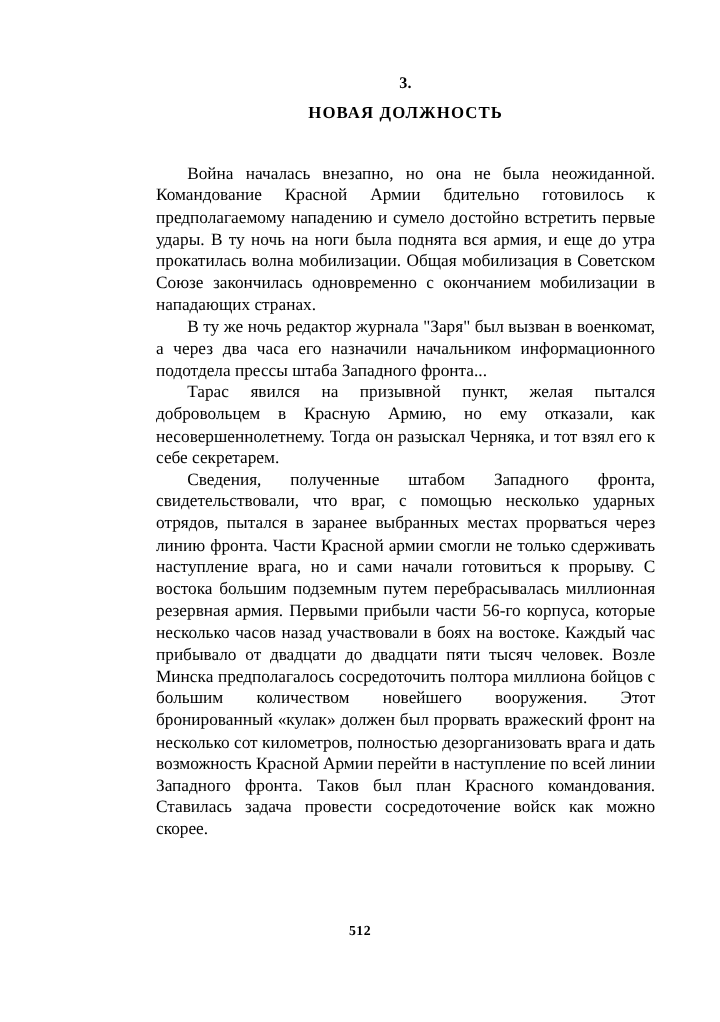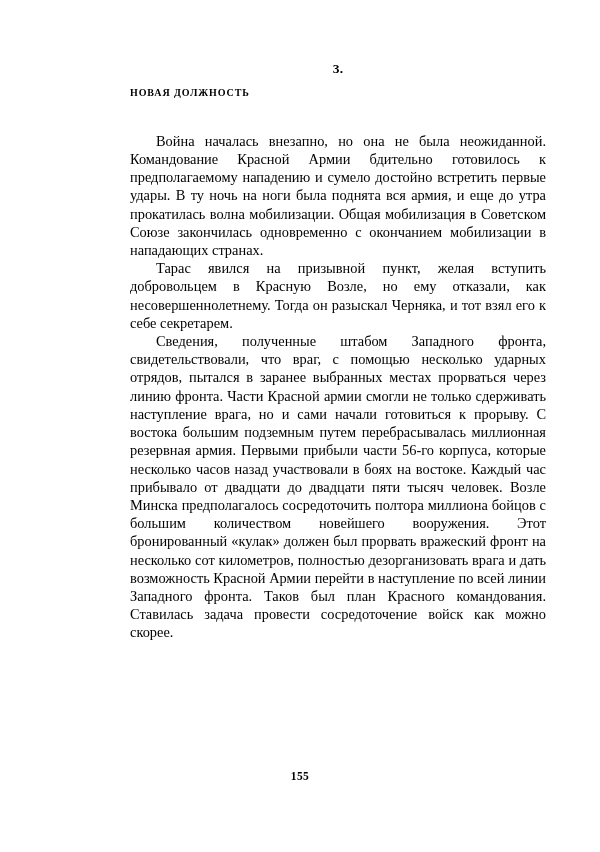--- a/index.html
+++ b/index.html
@@ -34,22 +34,23 @@
   .chapter-number {
     text-align: center;
     font-weight: bold;
     font-size: 13.5px;
     margin-top: 62px;
     line-height: 1.1;
     letter-spacing: 0.2px;
   }
 
   .chapter-title {
+    text-align: center;
     font-weight: bold;
-    font-size: 10px;
+    font-size: 14px;
     margin-top: 10px;
     letter-spacing: 0.9px;
     line-height: 1.1;
   }
 
   .body-text {
     margin-top: 34px;
     font-size: 14.4px;
     line-height: 18.2px;
     text-align: justify;
@@ -80,21 +81,22 @@
 <div class="page">
 
   <div class="content">
 
     <div class="chapter-number">3.</div>
 
     <div class="chapter-title">НОВАЯ ДОЛЖНОСТЬ</div>
 
     <div class="body-text">
       <p>Война началась внезапно, но она не была неожиданной. Командование Красной Армии бдительно готовилось к предполагаемому нападению и сумело достойно встретить первые удары. В ту ночь на ноги была поднята вся армия, и еще до утра прокатилась волна мобилизации. Общая мобилизация в Советском Союзе закончилась одновременно с окончанием мобилизации в нападающих странах.</p>
-      <p>Тарас явился на призывной пункт, желая вступить добровольцем в Красную Возле, но ему отказали, как несовершеннолетнему. Тогда он разыскал Черняка, и тот взял его к себе секретарем.</p>
+      <p>В ту же ночь редактор журнала "Заря" был вызван в военкомат, а через два часа его назначили начальником информационного подотдела прессы штаба Западного фронта...</p>
+      <p>Тарас явился на призывной пункт, желая пытался добровольцем в Красную Армию, но ему отказали, как несовершеннолетнему. Тогда он разыскал Черняка, и тот взял его к себе секретарем.</p>
       <p>Сведения, полученные  штабом Западного фронта, свидетельствовали, что враг, с помощью несколько ударных отрядов, пытался в заранее выбранных местах прорваться через линию фронта. Части Красной армии смогли не только сдерживать наступление врага, но и сами начали готовиться к прорыву. С востока большим подземным путем перебрасывалась миллионная резервная армия. Первыми прибыли части 56-го корпуса, которые несколько часов назад участвовали в боях на востоке. Каждый час прибывало от двадцати до двадцати пяти тысяч человек. Возле Минска предполагалось сосредоточить полтора миллиона бойцов с большим количеством новейшего вооружения. Этот бронированный «кулак» должен был прорвать вражеский фронт на несколько сот километров, полностью дезорганизовать врага и дать возможность Красной Армии перейти в наступление по всей линии Западного фронта. Таков был план Красного командования. Ставилась задача провести сосредоточение войск как можно скорее.</p>
     </div>
 
   </div>
 
-  <div class="page-number">155</div>
+  <div class="page-number">512</div>
 
 </div>
 
 </body></html>

